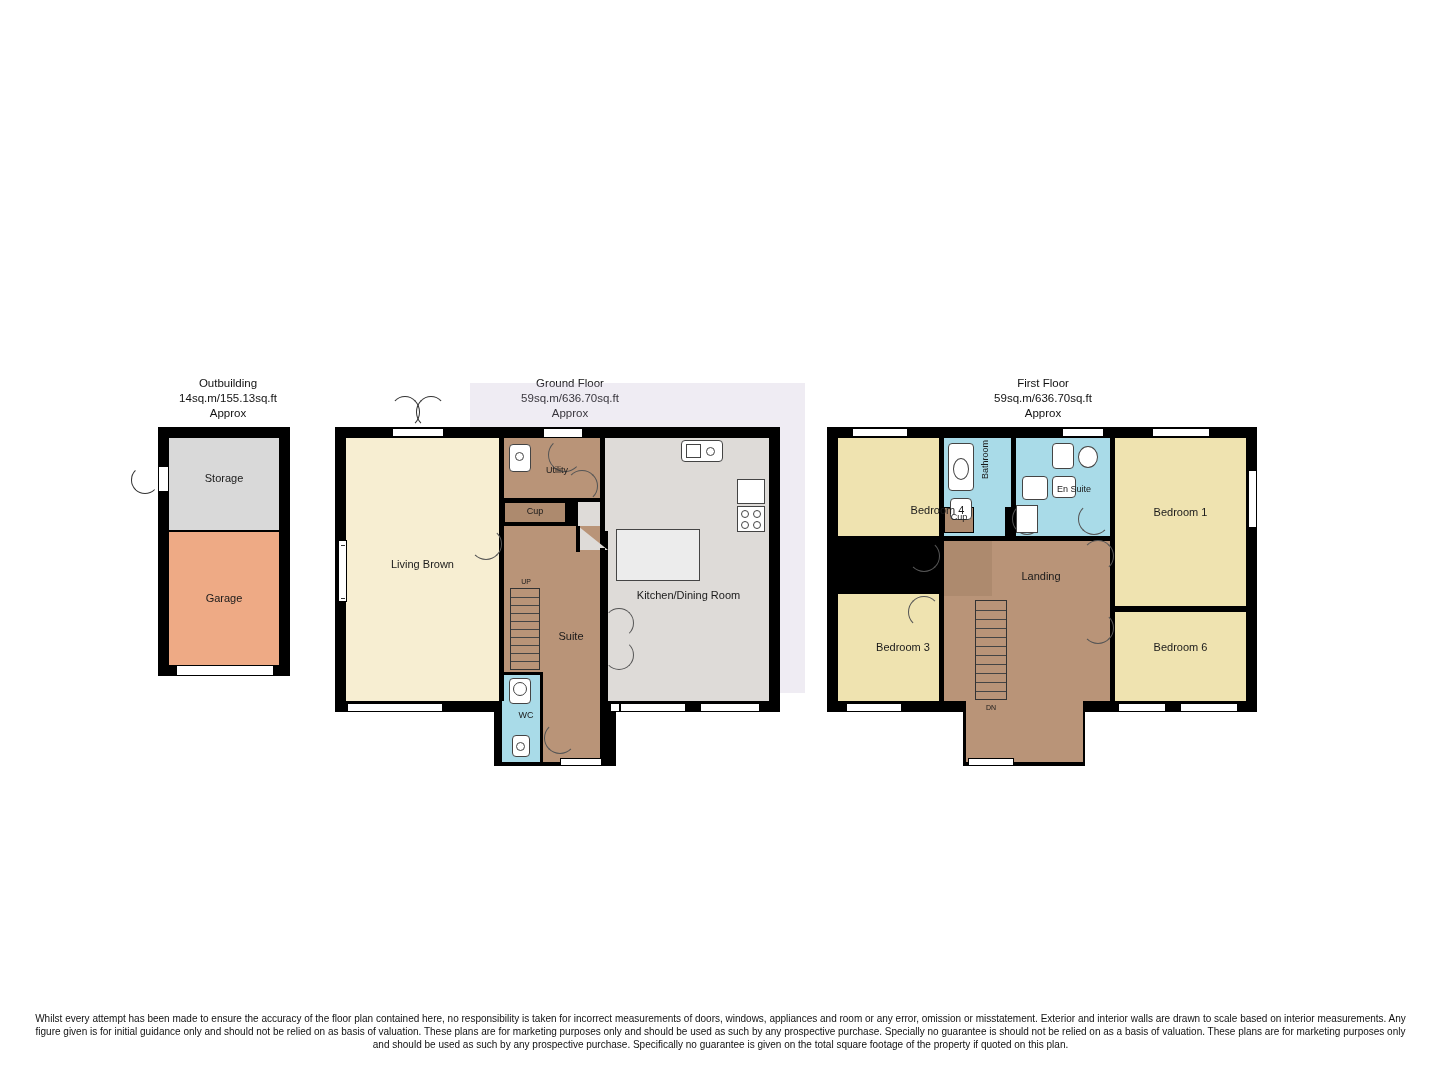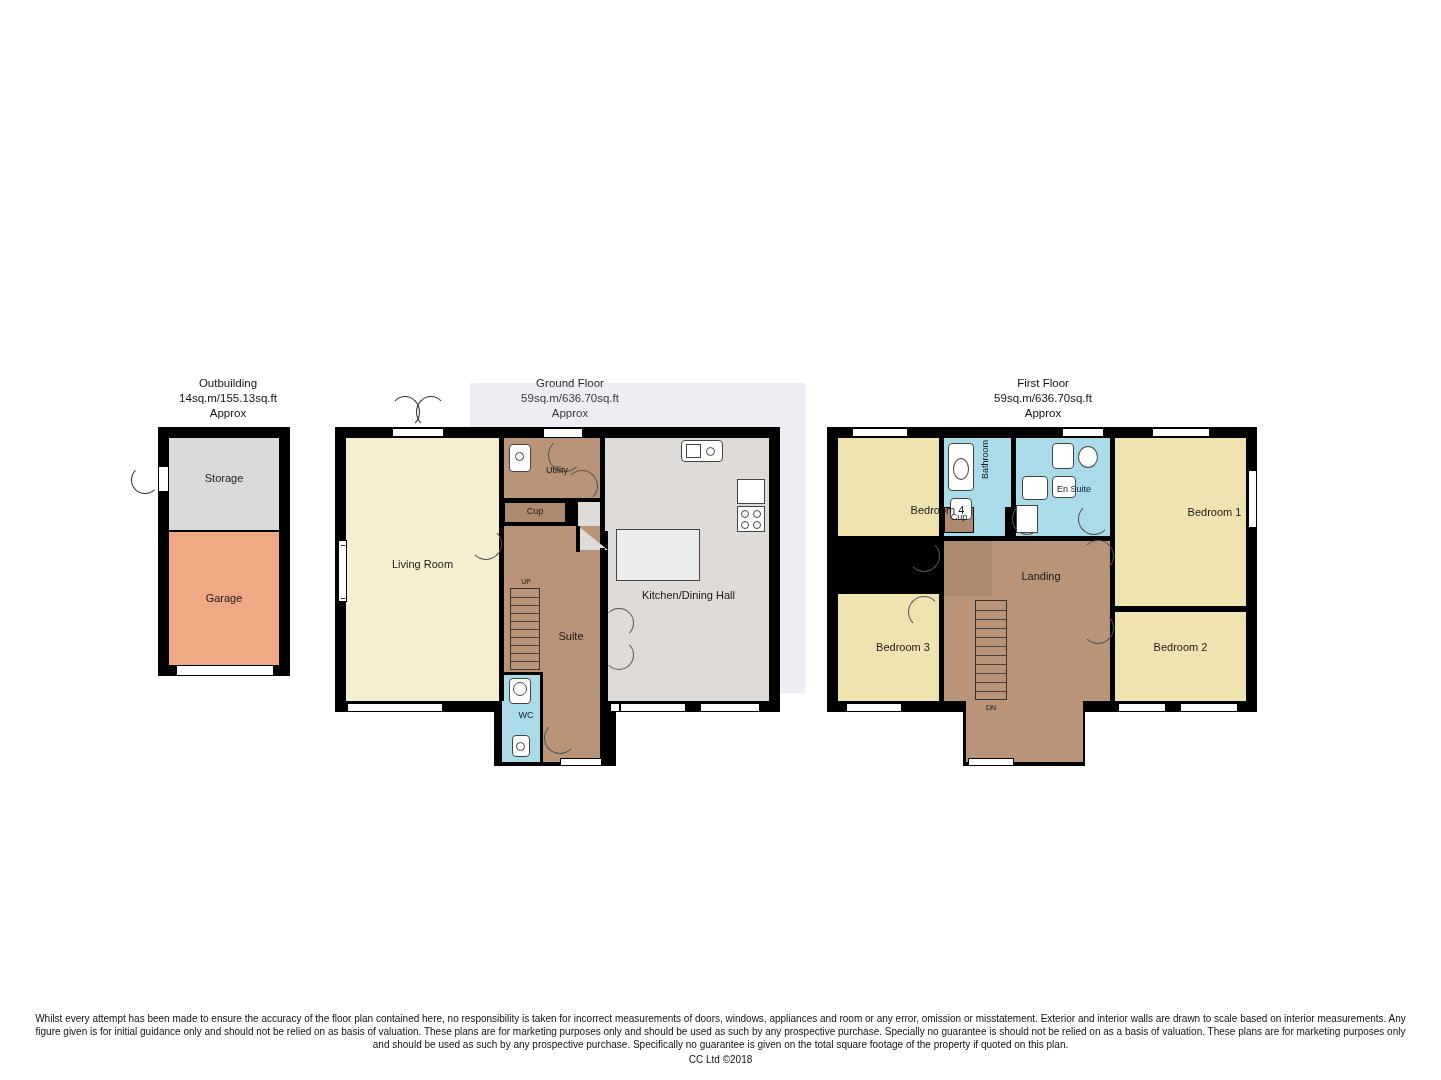--- a/index.html
+++ b/index.html
@@ -179,24 +179,24 @@
     <div class="fx round" style="left:741px;top:510px;width:8px;height:8px;"></div>
     <div class="fx round" style="left:753px;top:510px;width:8px;height:8px;"></div>
     <div class="fx round" style="left:741px;top:521px;width:8px;height:8px;"></div>
     <div class="fx round" style="left:753px;top:521px;width:8px;height:8px;"></div>
 
     <div class="fx soft" style="left:509px;top:678px;width:22px;height:26px;"></div>
     <div class="fx round" style="left:513px;top:682px;width:14px;height:14px;"></div>
     <div class="fx soft" style="left:512px;top:735px;width:18px;height:22px;"></div>
     <div class="fx round" style="left:516px;top:742px;width:9px;height:9px;"></div>
 
-    <div class="label" style="left:350px;top:558px;width:145px;">Living Room</div>
+    <div class="label" style="left:350px;top:558px;width:145px;">Living Brown</div>
     <div class="label sm" style="left:522px;top:465px;width:70px;">Utility</div>
     <div class="label sm" style="left:504px;top:506px;width:62px;">Cup</div>
-    <div class="label" style="left:608px;top:589px;width:161px;">Kitchen/Dining Hall</div>
+    <div class="label" style="left:608px;top:589px;width:161px;">Kitchen/Dining Room</div>
     <div class="label" style="left:541px;top:630px;width:60px;">Suite</div>
     <div class="label sm" style="left:502px;top:710px;width:48px;">WC</div>
 
     <div class="watermark">
     </div>
   </div>
 
   <div>
 
     <div class="wall" style="left:827px;top:427px;width:430px;height:285px;"></div>
@@ -266,25 +266,24 @@
 
     <div class="fx soft" style="left:1052px;top:443px;width:22px;height:26px;"></div>
     <div class="fx round" style="left:1078px;top:446px;width:20px;height:22px;"></div>
     <div class="fx soft" style="left:1022px;top:476px;width:26px;height:24px;"></div>
     <div class="fx soft" style="left:1052px;top:476px;width:24px;height:22px;"></div>
     <div class="fx" style="left:1016px;top:505px;width:22px;height:28px;"></div>
 
     <div class="label" style="left:838px;top:504px;width:103px;padding-left:48px;">Bedroom 4</div>
     <div class="label sm" style="left:978px;top:467px;width:14px;transform:rotate(-90deg);transform-origin:center;">Bathroom</div>
     <div class="label sm" style="left:1040px;top:484px;width:68px;">En Suite</div>
-    <div class="label" style="left:1115px;top:506px;width:131px;padding-left:34px;">Bedroom 1</div>
+    <div class="label" style="left:1115px;top:506px;width:131px;">Bedroom 1</div>
     <div class="label sm" style="left:944px;top:512px;width:30px;">Cup</div>
     <div class="label" style="left:986px;top:570px;width:110px;">Landing</div>
     <div class="label" style="left:838px;top:641px;width:130px;">Bedroom 3</div>
-    <div class="label" style="left:1115px;top:641px;width:131px;">Bedroom 2</div>
+    <div class="label" style="left:1115px;top:641px;width:131px;">Bedroom 6</div>
   </div>
 
   <div class="footer">
     <span>Whilst every attempt has been made to ensure the accuracy of the floor plan contained here, no responsibility is taken for incorrect measurements of doors, windows, appliances and room or any error, omission or misstatement. Exterior and interior walls are drawn to scale based on interior measurements. Any figure given is for initial guidance only and should not be relied on as basis of valuation. These plans are for marketing purposes only and should be used as such by any prospective purchase. Specially no guarantee is should not be relied on as a basis of valuation. These plans are for marketing purposes only and should be used as such by any prospective purchase. Specifically no guarantee is given on the total square footage of the property if quoted on this plan.</span>
-    <span class="cc">CC Ltd ©2018</span>
   </div>
 
 </div>
 
 </body></html>

